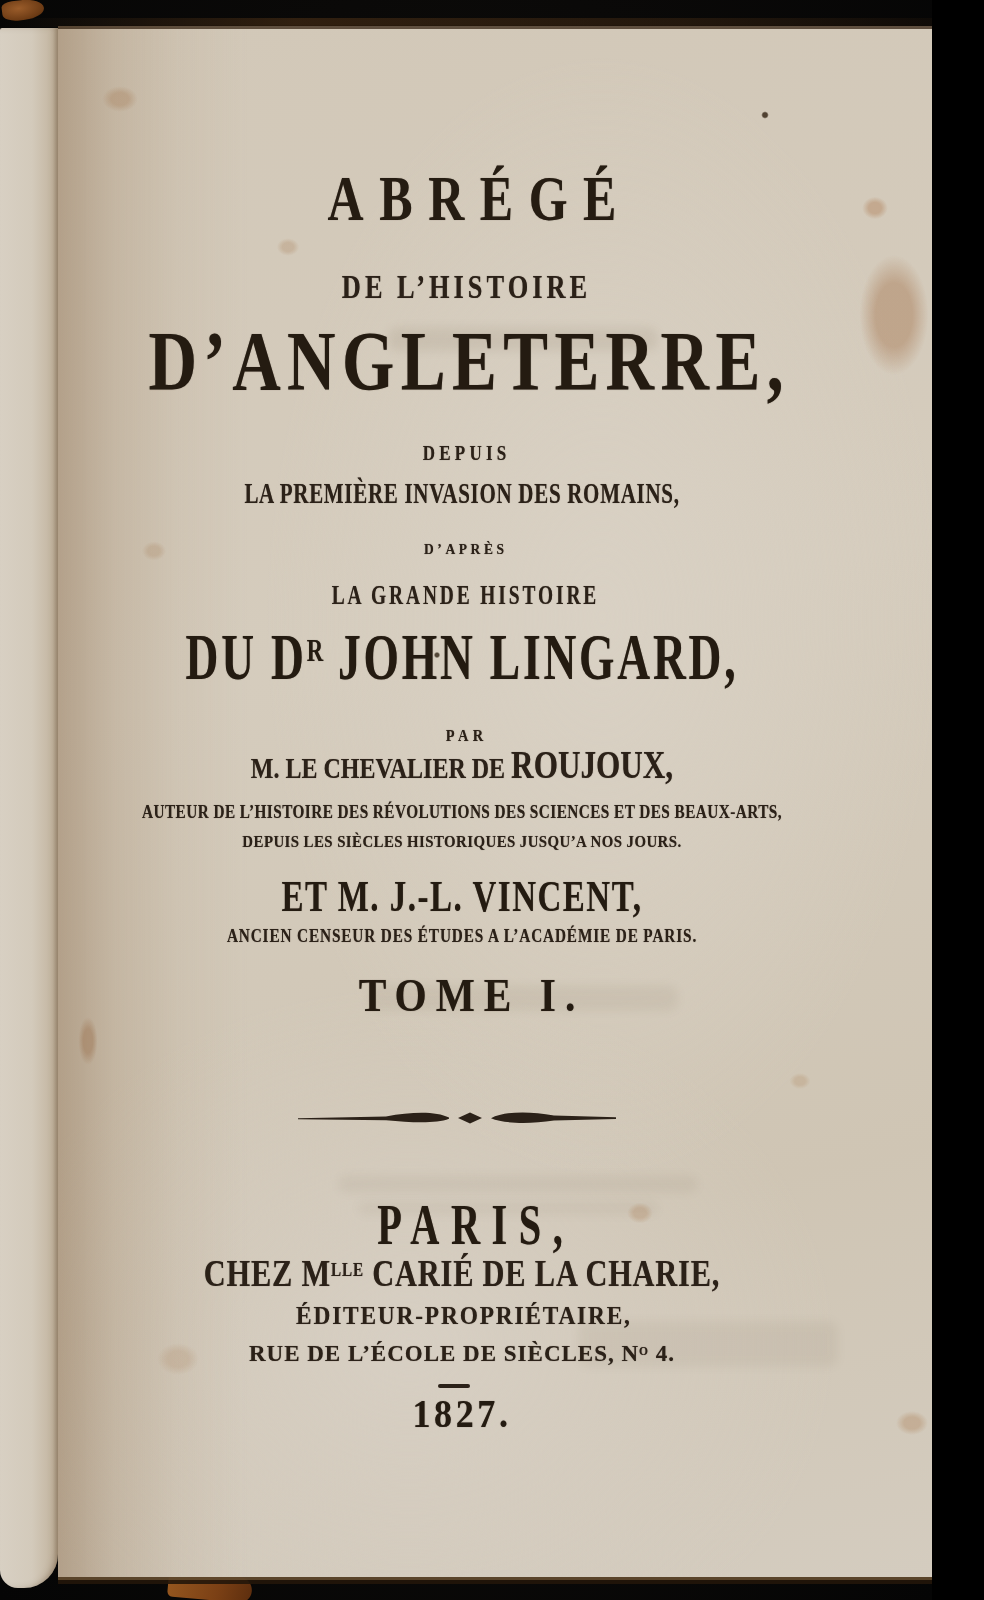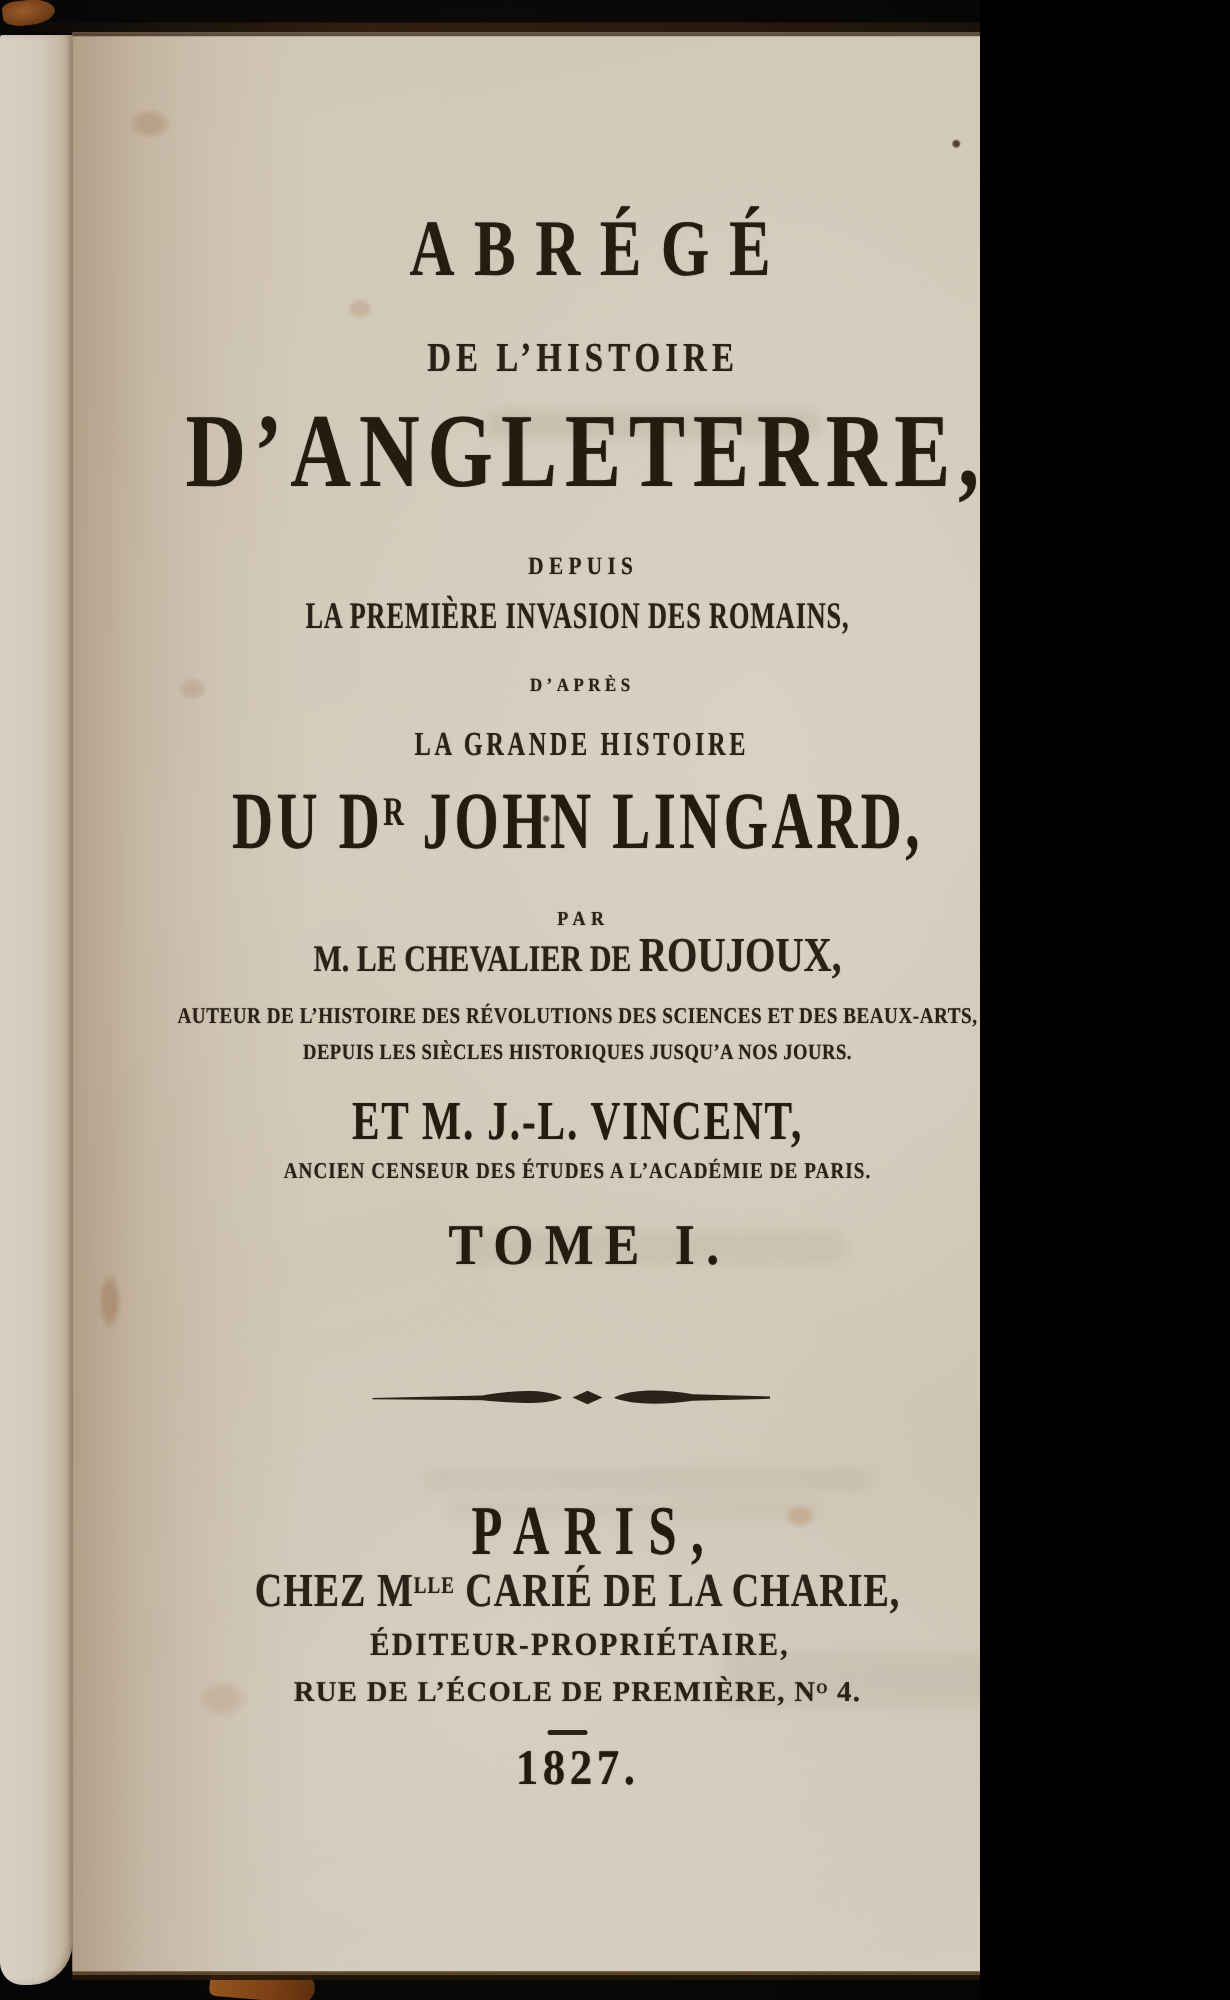--- a/index.html
+++ b/index.html
@@ -1,17 +1,17 @@
 <!DOCTYPE html>
 <html><head>
 <meta charset="utf-8">
 <style>
   html,body{margin:0;padding:0;background:#000;}
   .stage{
-    position:relative;width:784px;height:1600px;overflow:hidden;
+    position:relative;width:932px;height:1600px;overflow:hidden;
     background:radial-gradient(ellipse at 50% 45%, #15120e 0%, #0a0908 60%, #050505 100%);
     font-family:"Liberation Serif","DejaVu Serif",serif;
   }
   
   .facing-page{
     position:absolute;left:0;top:28px;width:58px;height:1560px;
     background:linear-gradient(to right,#d8d0c3 0%,#d3cabb 55%,#c3b5a0 92%,#b5a58d 100%);
     border-radius:2px 0 34px 18px;
     box-shadow:inset -5px 0 7px -3px rgba(96,72,48,.5);
   }
@@ -162,21 +162,21 @@
 
     <div class="line t-paris">PARIS,</div>
 
     <div class="line t-chez">
       <span>CHEZ M</span><span class="sup">LLE</span><span> CARIÉ DE LA CHARIE,</span>
     </div>
 
     <div class="line t-editeur">ÉDITEUR-PROPRIÉTAIRE,</div>
 
     <div class="line t-rue">
-      <span>RUE DE L’ÉCOLE DE PREMIÈRE, N</span><span class="sup">O</span><span> 4.</span>
+      <span>RUE DE L’ÉCOLE DE SIÈCLES, N</span><span class="sup">O</span><span> 4.</span>
     </div>
 
     <div class="dash"></div>
 
     <div class="line t-year">1827.</div>
 
   </div>
 </div>
 
 </body></html>

